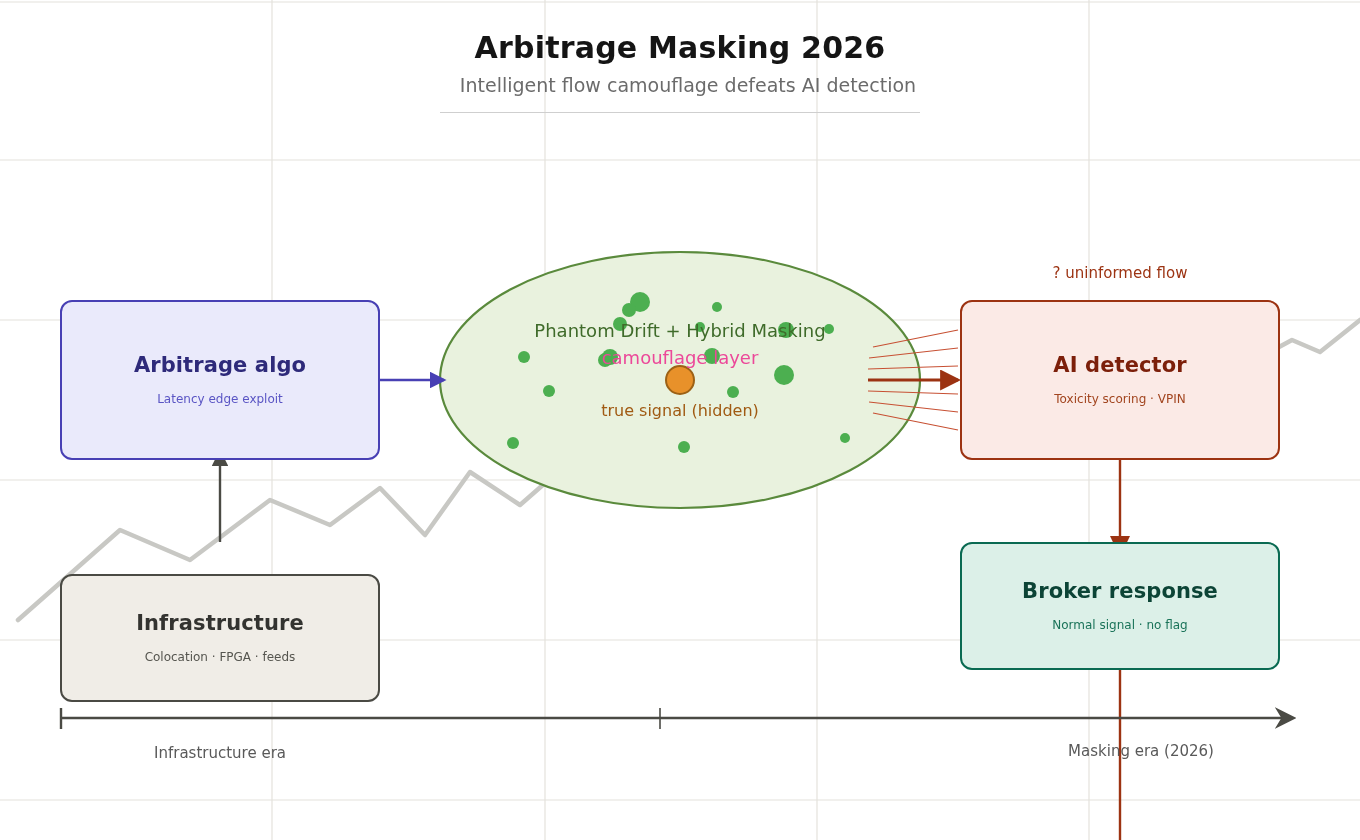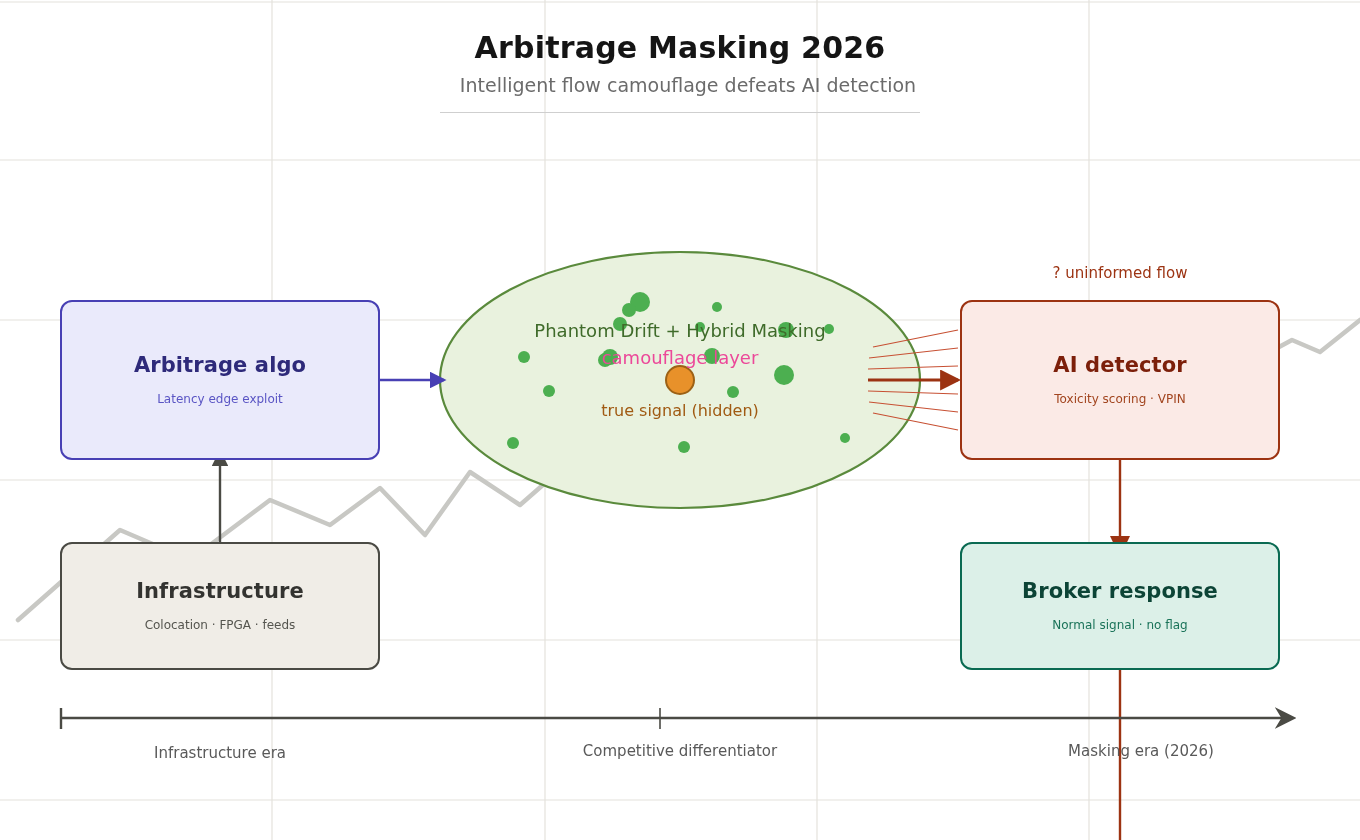--- a/index.html
+++ b/index.html
@@ -52,21 +52,21 @@
   #node-algo {
     left: 60px; top: 300px; width: 320px; height: 160px;
     background: #eaeafb;
     border: 2.5px solid #4840b4;
   }
   #node-algo .node-title { color: #2e2a7a; }
   #node-algo .node-sub { color: #5a55c4; }
 
   
   #node-infra {
-    left: 60px; top: 542px; width: 320px; height: 128px;
+    left: 60px; top: 574px; width: 320px; height: 128px;
     background: #f0ede7;
     border: 2.5px solid #4a4a44;
   }
   #node-infra .node-title { color: #333330; }
   #node-infra .node-sub { color: #55554f; }
 
   
   #node-detector {
     left: 960px; top: 300px; width: 320px; height: 160px;
     background: #fbeae6;
@@ -258,16 +258,15 @@
     <div class="node-title">Broker response</div>
     <div class="node-sub">Normal signal · no flag</div>
   </div>
 
   <div class="cloud-label" id="cloud-label-main">Phantom Drift + Hybrid Masking</div>
   <div class="cloud-label" id="cloud-label-sub">camouflage layer</div>
   <div class="cloud-label" id="true-signal-label">true signal (hidden)</div>
   <div class="cloud-label" id="uninformed-label">? uninformed flow</div>
 
   <div class="era-label" id="era-0">Infrastructure era</div>
-  <div class="era-label" id="era-1">Competitive differentiator</div>
   <div class="era-label" id="era-2">Masking era (2026)</div>
 
 </div>
 
 </body></html>

